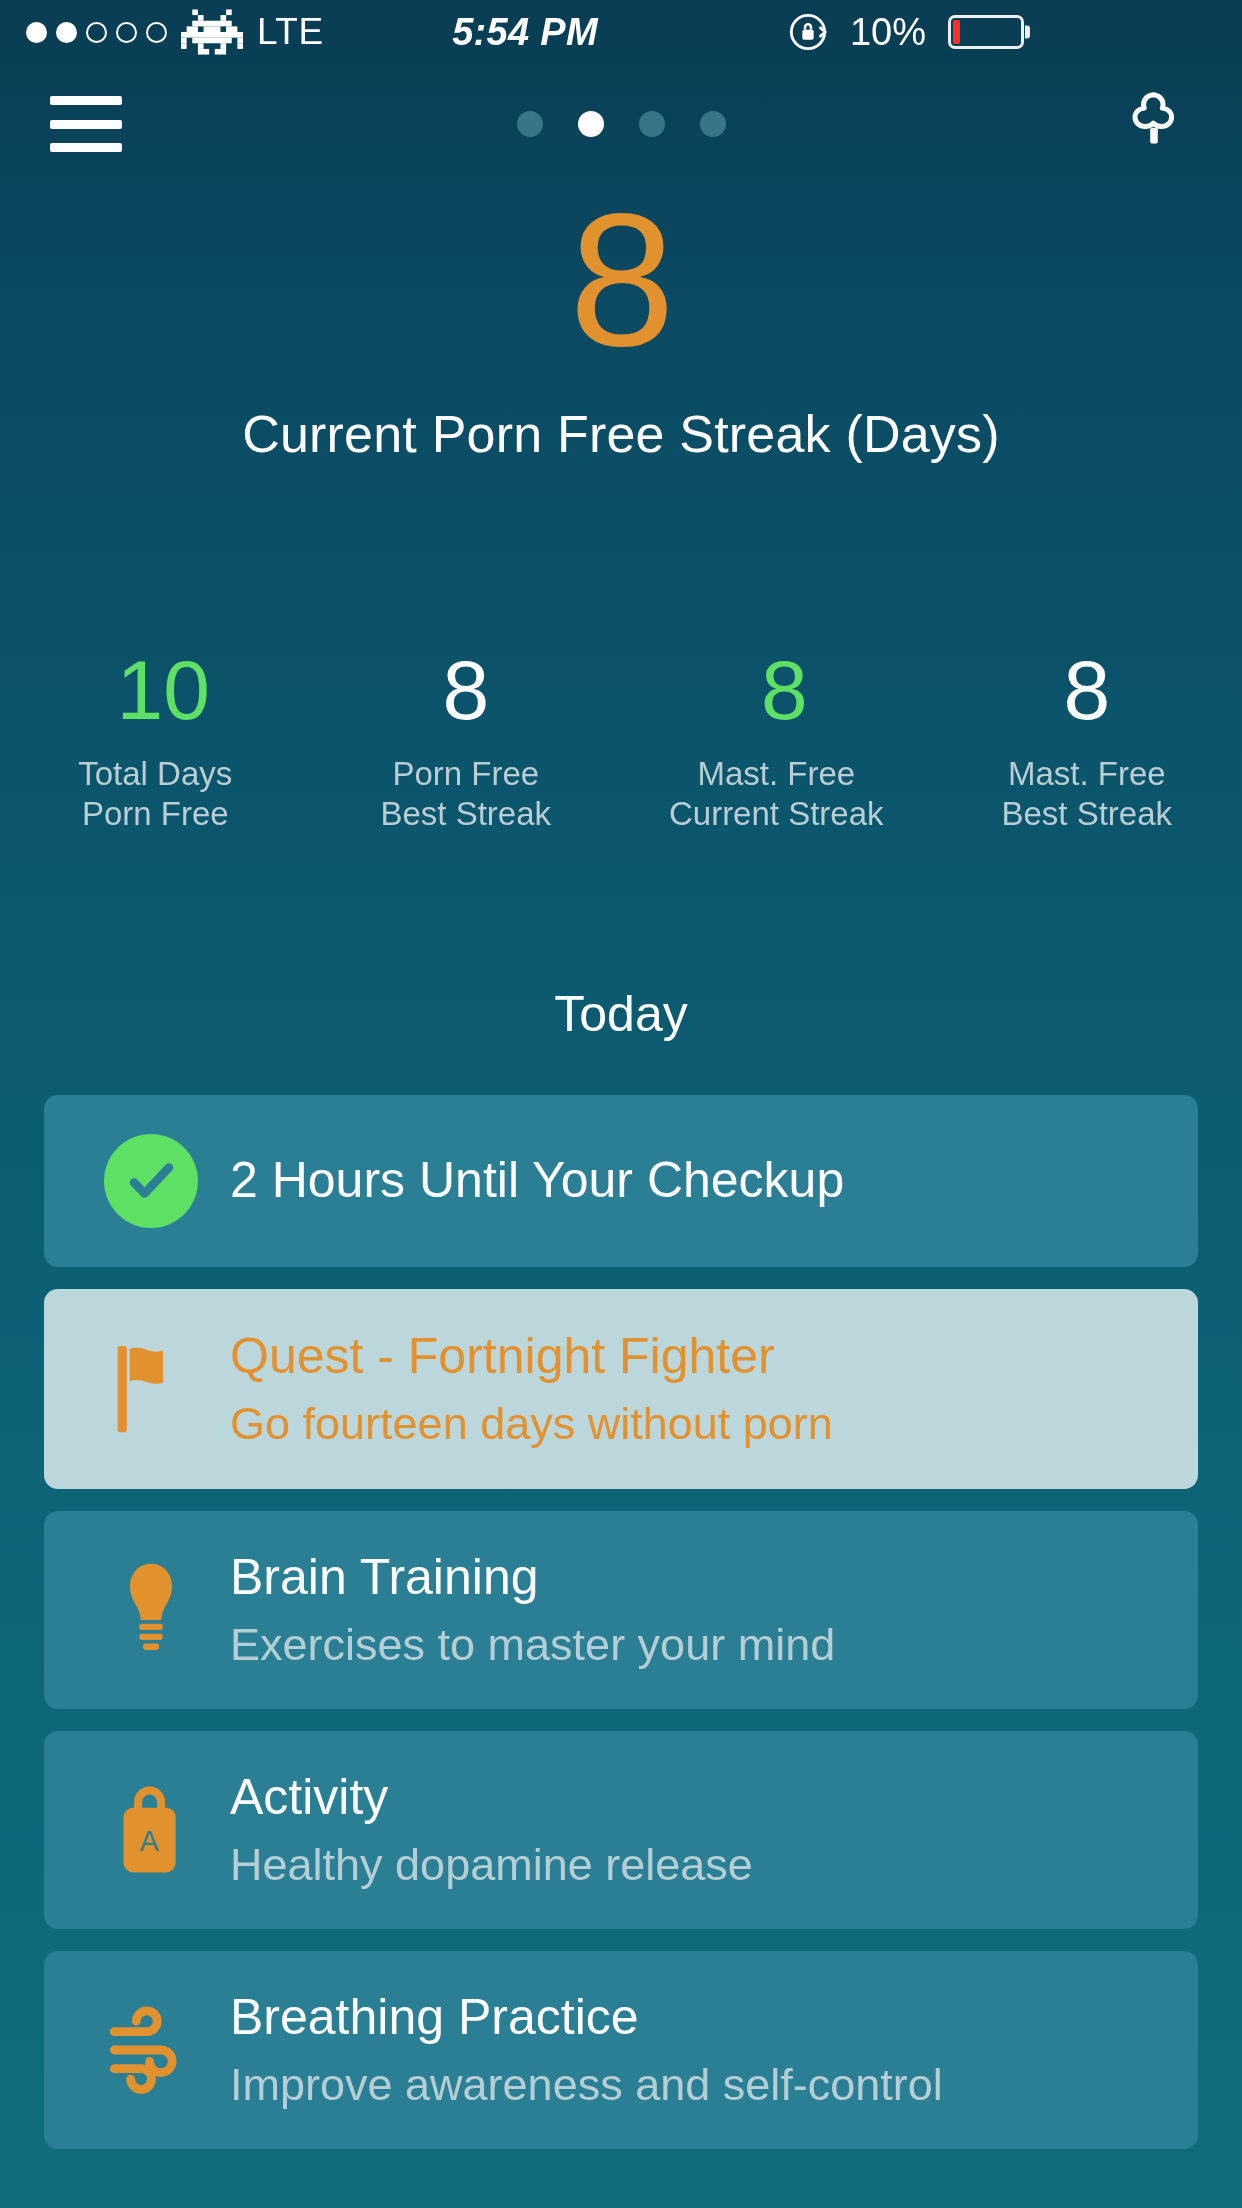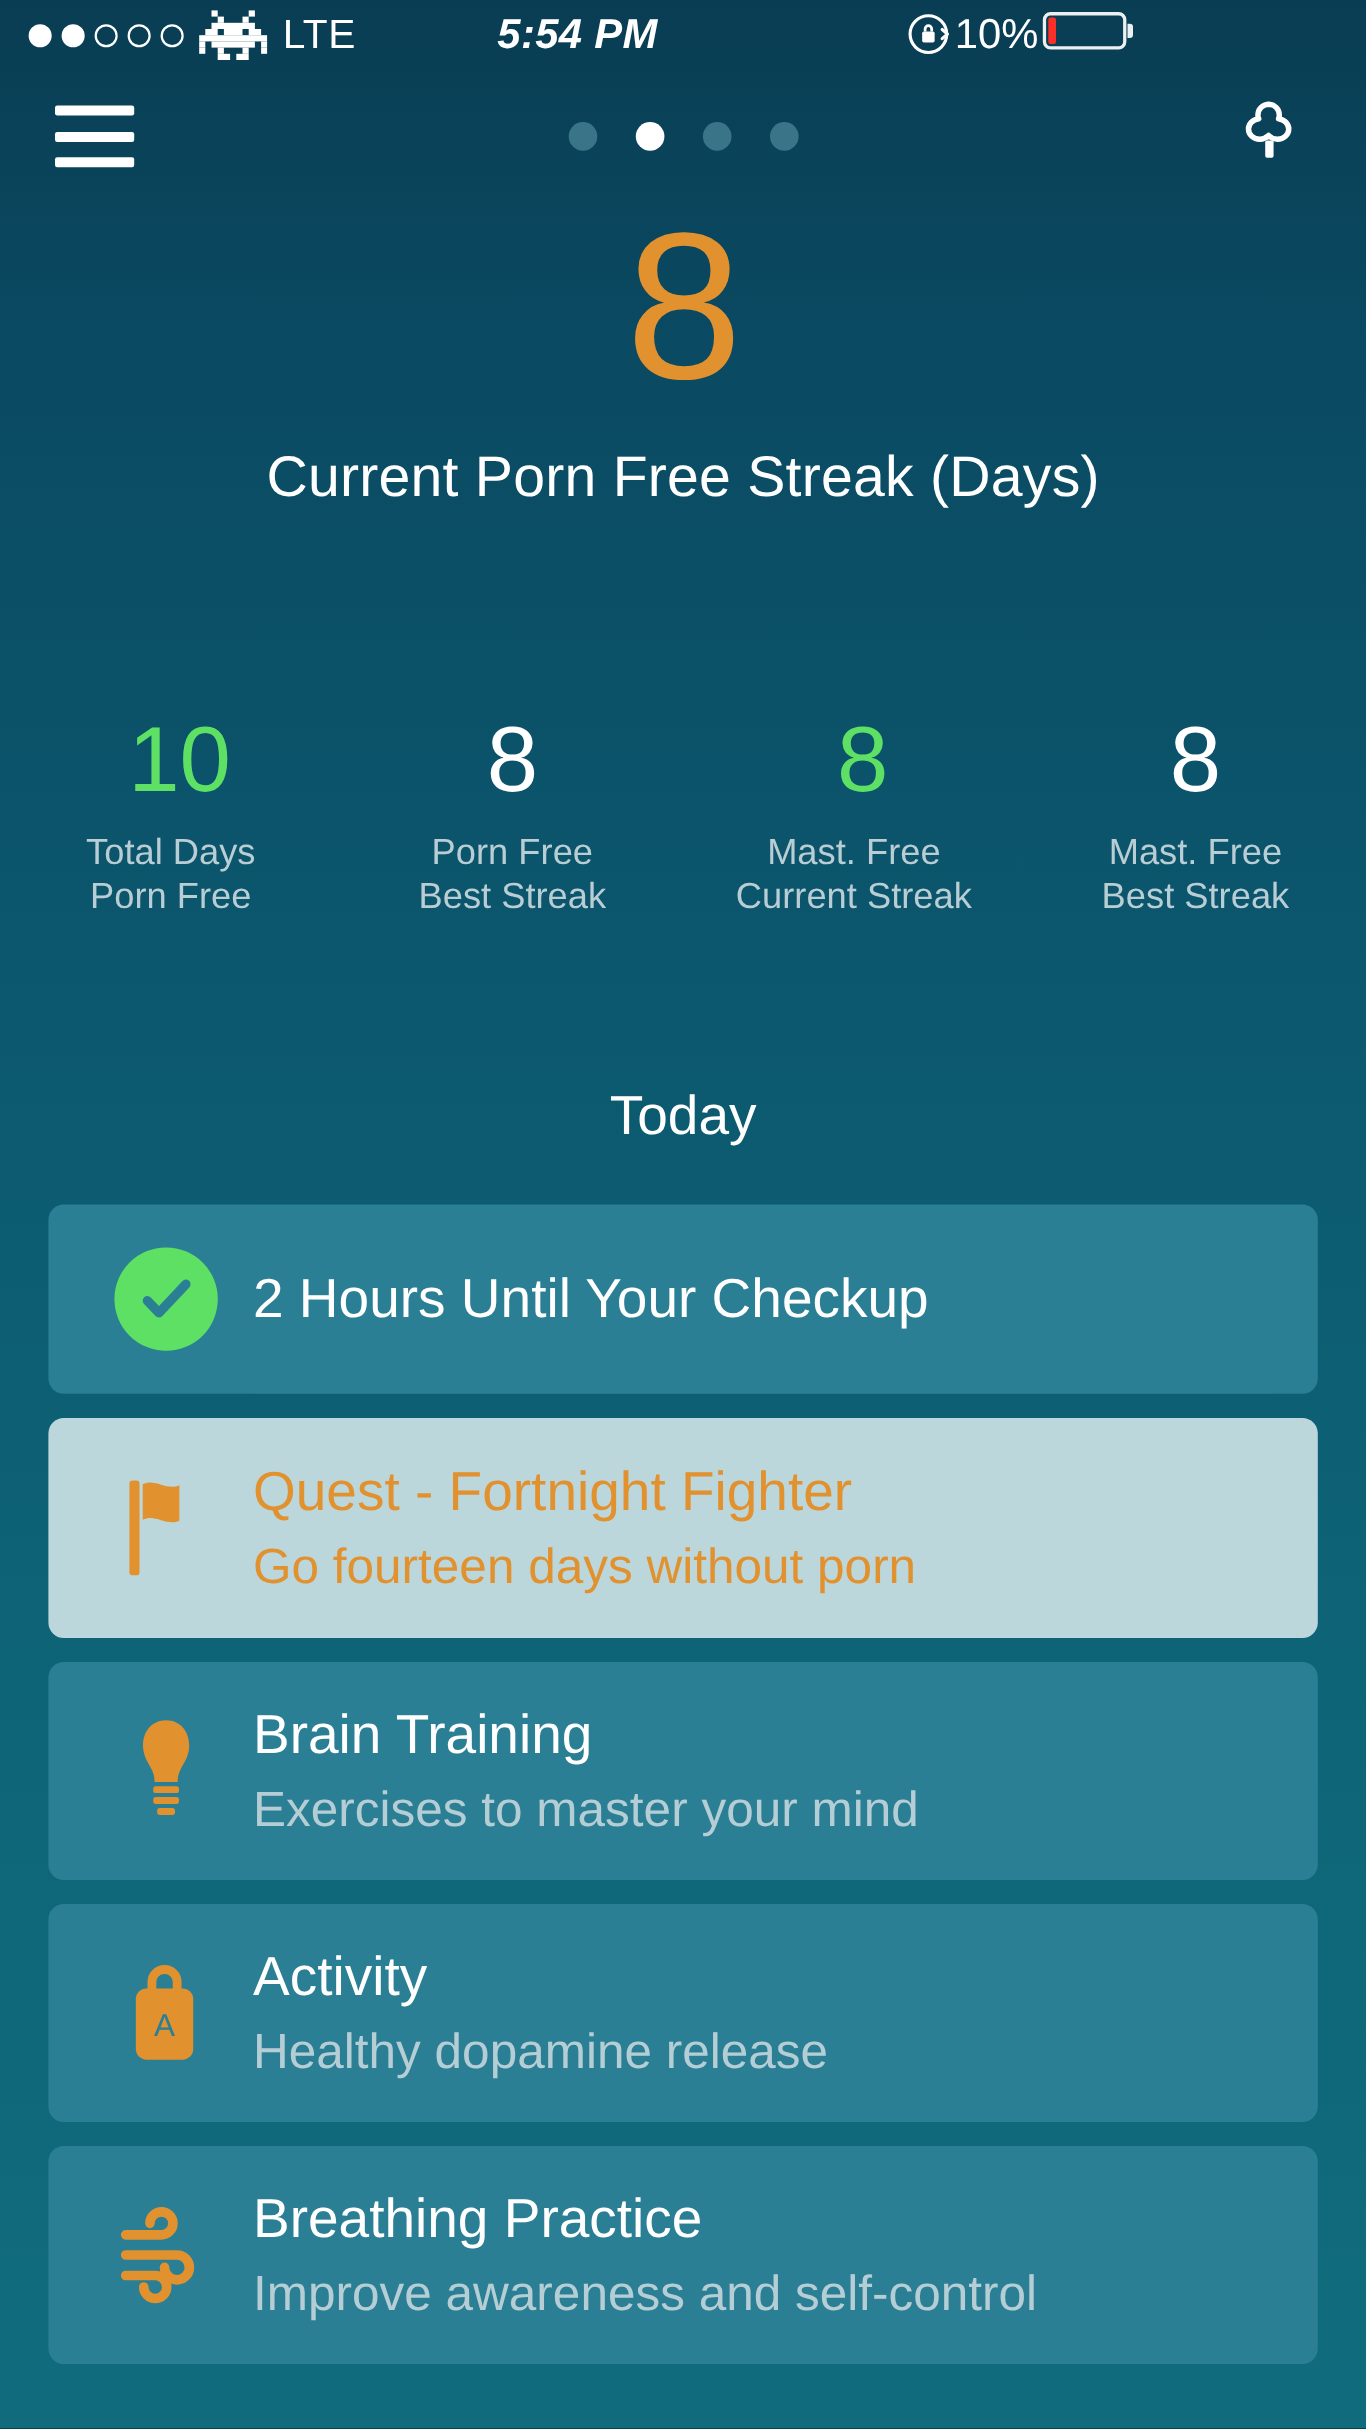--- a/index.html
+++ b/index.html
@@ -24,21 +24,21 @@
     color:#fff;
   }
   .sb-left { display:flex; align-items:center; gap:14px; flex:1; }
   .sig-dots { display:flex; align-items:center; gap:9px; }
   .sig-dot { width:21px; height:21px; border-radius:50%; border:2.5px solid #fff; }
   .sig-dot.on { background:#fff; }
   .invader { display:block; }
   .carrier-text { font-size:37px; letter-spacing:0.5px; font-weight:400; }
   .sb-center { position:absolute; left:0; right:0; text-align:center; pointer-events:none;font-style:italic; }
   .clock { font-size:38px; font-weight:600; letter-spacing:0.3px; }
-  .sb-right { display:flex; gap:4px; justify-content:flex-end; flex:1; }
+  .sb-right { display:flex; align-items:center; gap:22px; justify-content:flex-end; flex:1; }
   .batt-pct { font-size:38px; font-weight:400; }
   .battery {
     position:relative;
     width:76px; height:34px;
     border:3px solid rgba(255,255,255,.92);
     border-radius:7px;
     padding:2px;
   }
   .battery::after {
     content:""; position:absolute; right:-9px; top:50%;

